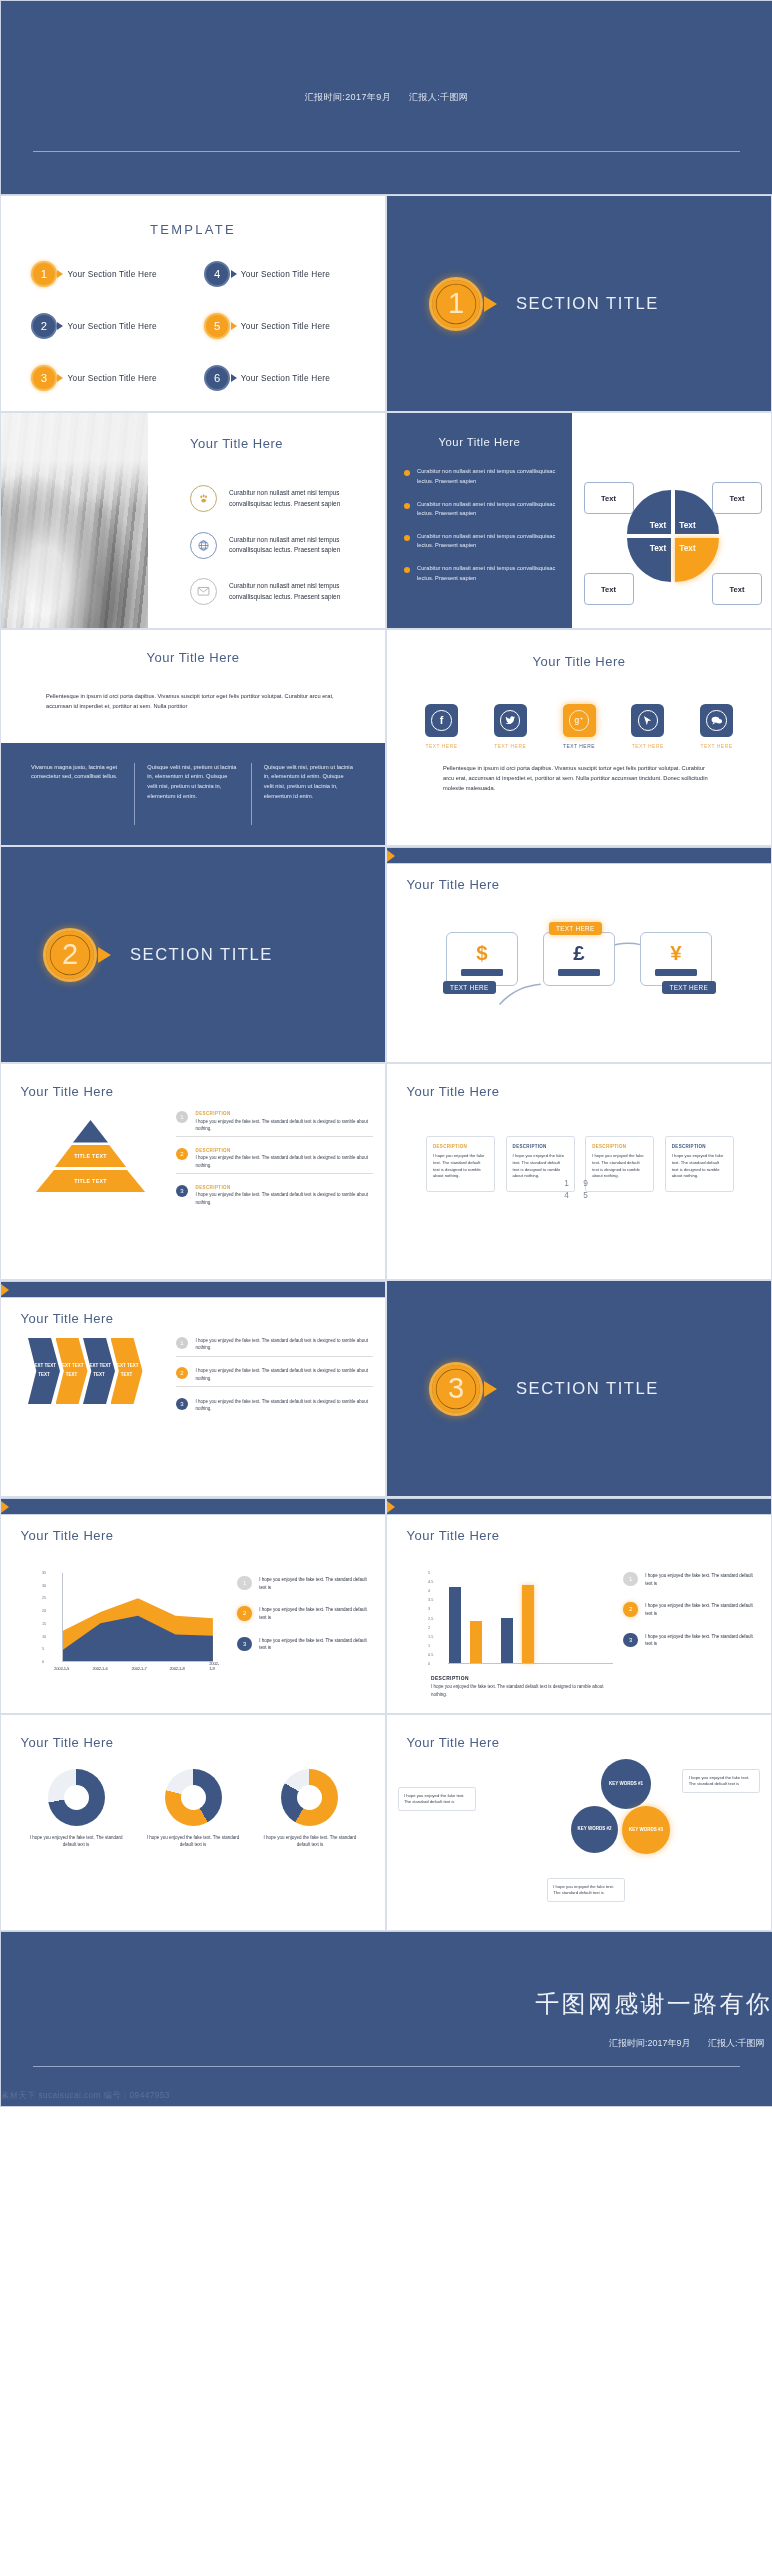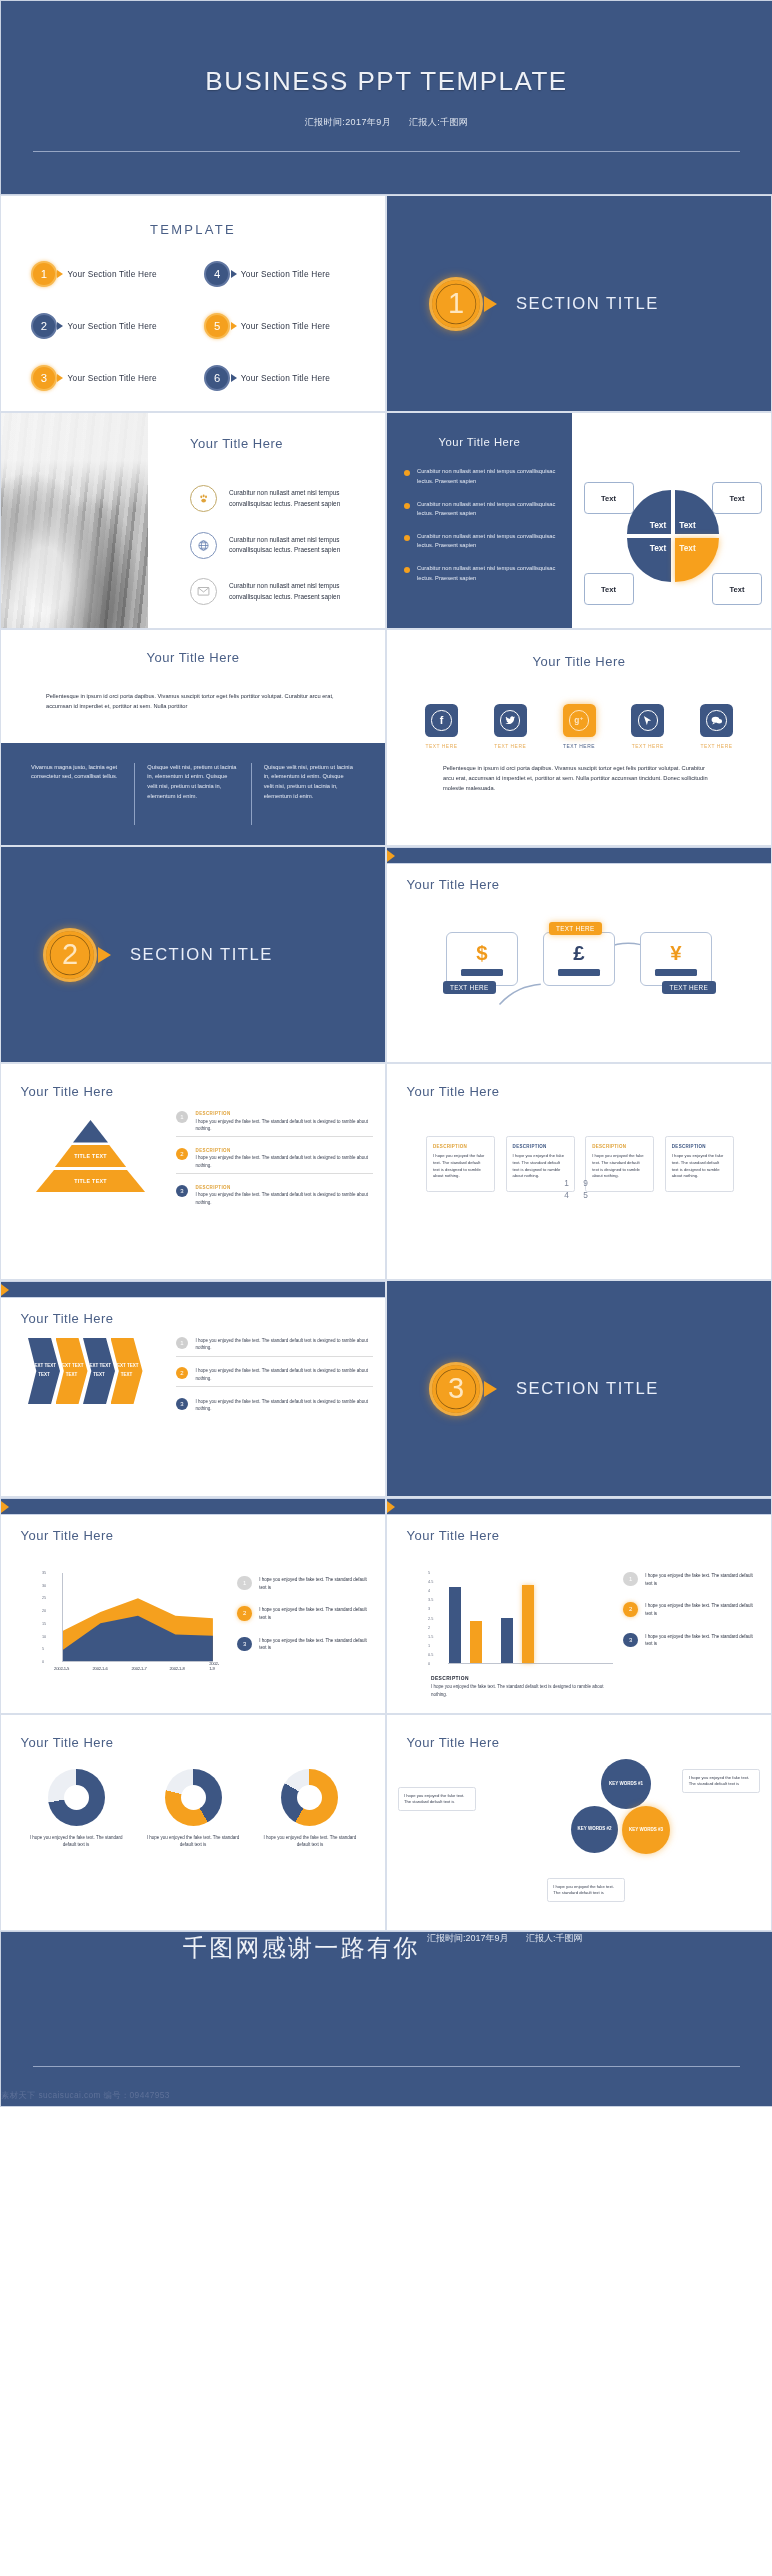--- a/index.html
+++ b/index.html
@@ -277,36 +277,35 @@
   
   .venn { position: absolute; left: 178px; top: 44px; width: 136px; height: 128px; }
   .vcirc { position: absolute; border-radius: 50%; display: flex; align-items: center; justify-content: center;
            color: #fff; font-size: 4.5px; font-weight: bold; text-align: center; line-height: 1.45; }
   .vnote { position: absolute; border: 0.8px solid #d9dde5; border-radius: 2.3px; background: #fff;
            padding: 4.5px 5.3px; font-size: 4.2px; color: #3a4152; line-height: 1.6; width: 78px; }
 
   
   .end {
     width: 773px; height: 176px; background: #3d5683; position: relative;
-    border: 0.8px solid #c9d2e2; display: flex; flex-direction: row;
-    align-items: flex-start; justify-content: center;
+    border: 0.8px solid #c9d2e2; display: flex; flex-direction: column;
+    align-items: flex-end; justify-content: center;
   }
   .end-title { color: #eef1f7; font-size: 24px; letter-spacing: 2.3px; font-weight: 400; margin-bottom: 16.6px; }
   .end-sub { color: #dfe5ef; font-size: 9px; }
   .end-sub span { margin: 0 7.5px; }
   .end-rule { position: absolute; left: 32px; right: 32px; bottom: 39px; height: 1.5px; background: #97a6c4; }
   .watermark { position: absolute; left: 0; bottom: 5.3px; font-size: 8.3px; color: #5e7199; letter-spacing: 0.4px; }
 </style>
 </head>
 <body>
 
 <div class="page">
 
   <div class="cover">
-    <div class="cover-title">BUSINESS PPT TEMPLATE</div>
     <div class="cover-sub">
       <span>汇报时间:2017年9月</span>
       <span>汇报人:千图网</span>
     </div>
     <div class="cover-rule"></div>
   </div>
 
   <div class="grid">
 
     <div class="slide">

